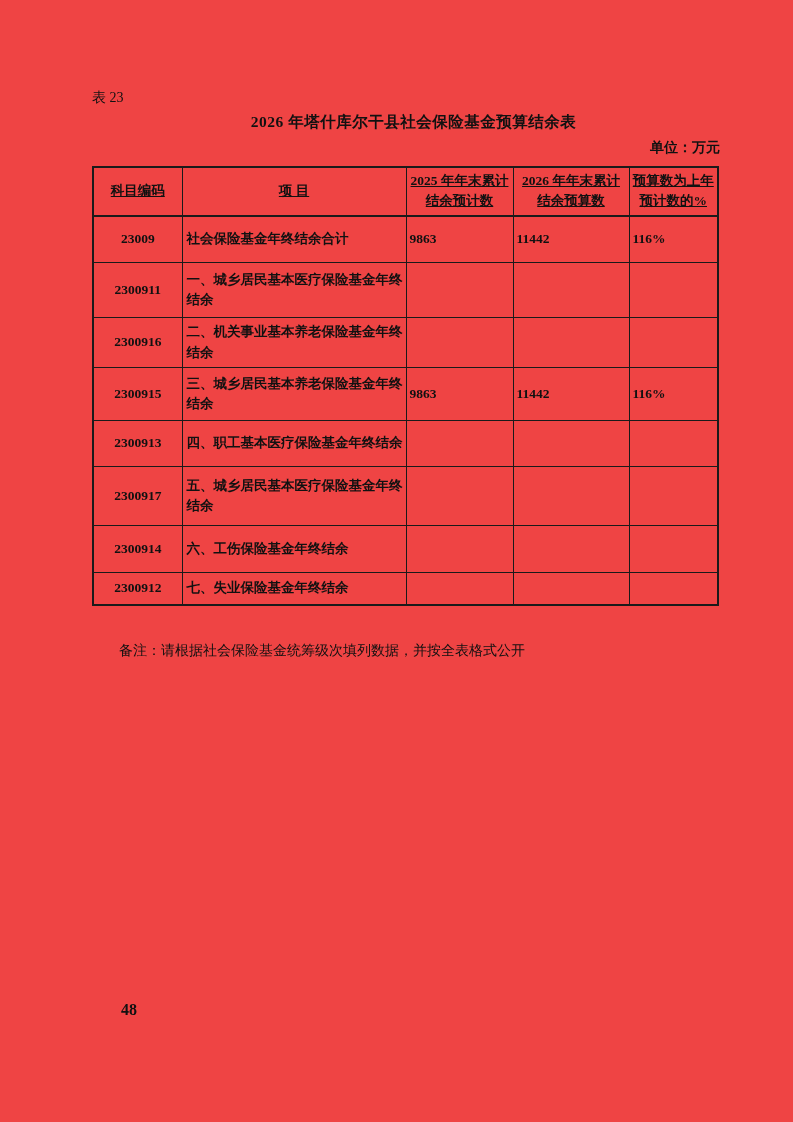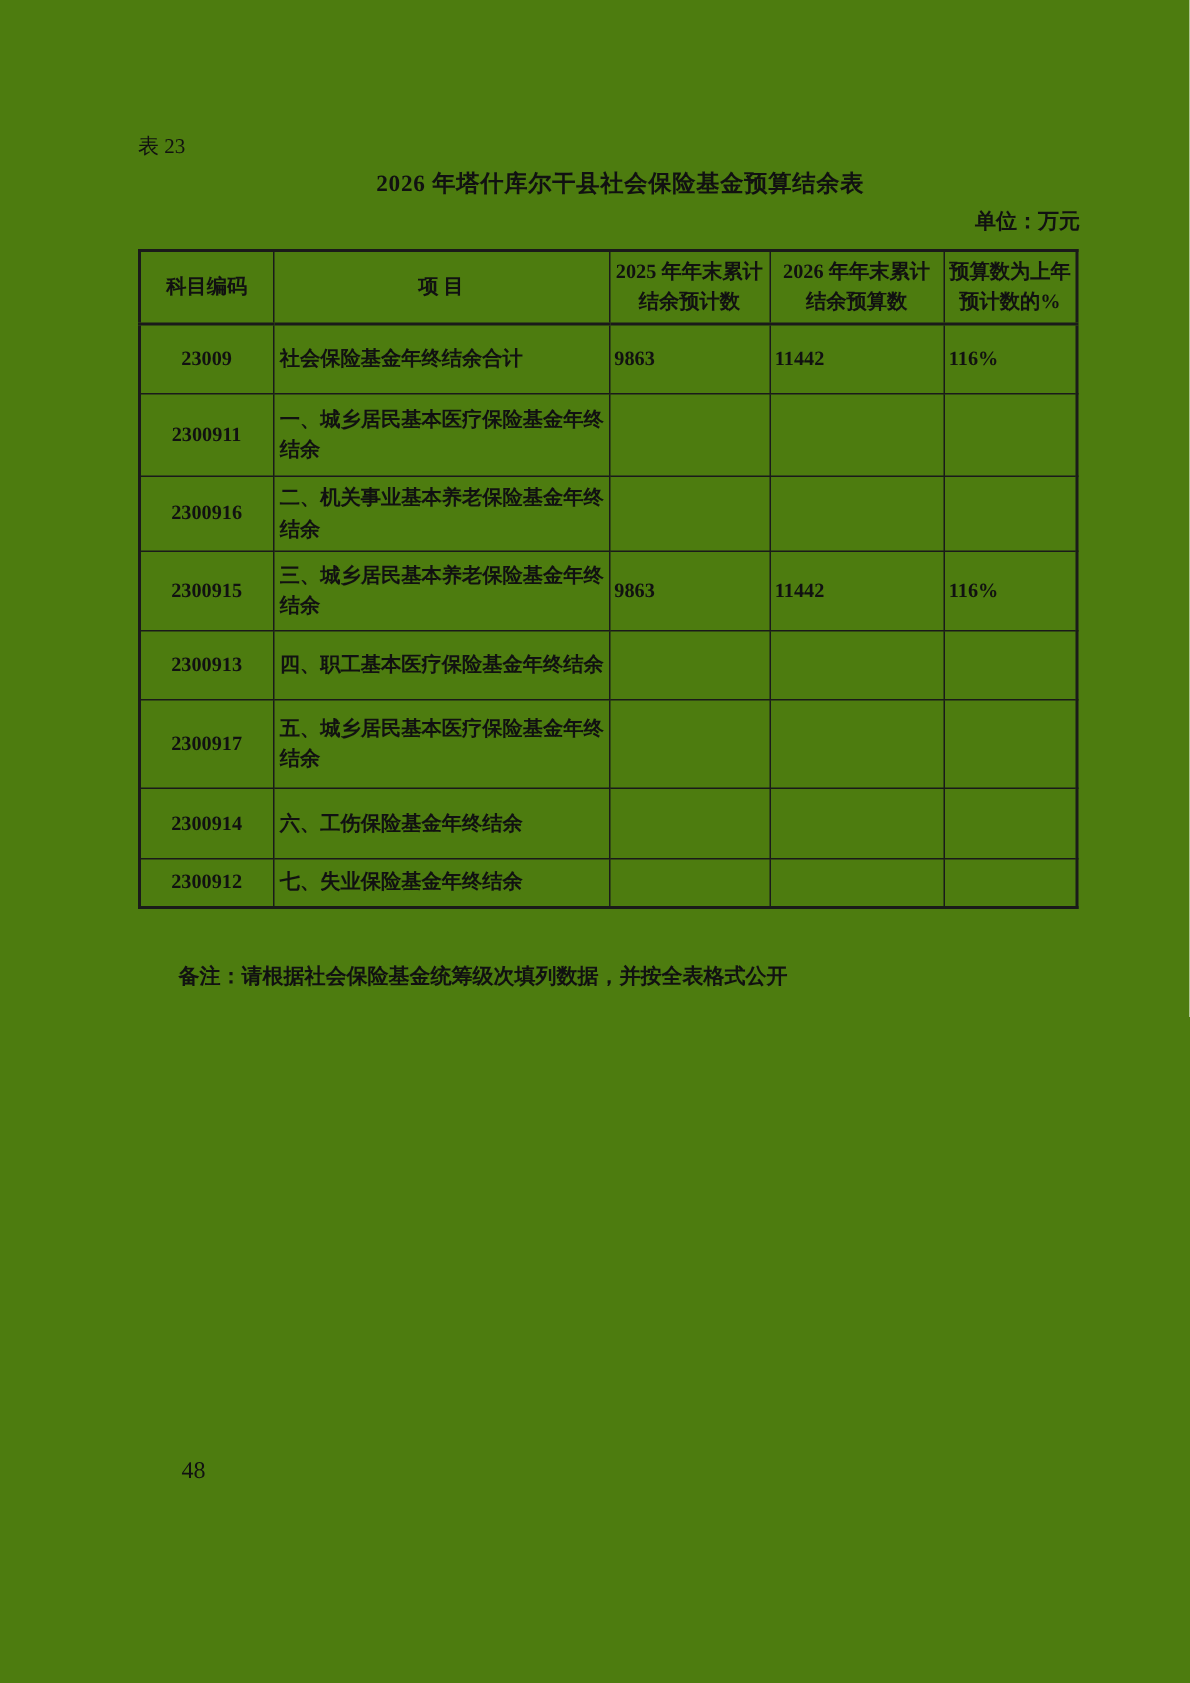--- a/index.html
+++ b/index.html
@@ -1,21 +1,21 @@
 <!DOCTYPE html>
 <html><head>
 <meta charset="utf-8">
 <style>
   * { margin: 0; padding: 0; box-sizing: border-box; }
   html, body { background: #ffffff; }
   .page {
     position: relative;
     width: 793px;
     height: 1122px;
-    background: #4d7c0f;
+    background: #ef4444;
     font-family: "Liberation Serif", "DejaVu Serif", serif;
     color: #111111;
     overflow: hidden;
   }
   .table-label {
     position: absolute;
     left: 92px;
     top: 89px;
     font-size: 14px;
     font-weight: normal;
@@ -52,21 +52,21 @@
     font-size: 13.5px;
     line-height: 1.5;
     overflow: hidden;
   }
   table.budget thead th {
     font-weight: bold;
     text-align: center;
     padding: 3px 2px;
     border-bottom-width: 2px;
   }
-  thead tr { height: 45px; }
+  thead tr { height: 45px; text-decoration: underline; }
   tbody tr:nth-child(1) { height: 47px; }
   tbody tr:nth-child(2) { height: 55px; }
   tbody tr:nth-child(3) { height: 50px; }
   tbody tr:nth-child(4) { height: 53px; padding-left: 24px; }
   tbody tr:nth-child(5) { height: 46px; padding-left: 32px; }
   tbody tr:nth-child(6) { height: 59px; }
   tbody tr:nth-child(7) { height: 47px; }
   tbody tr:nth-child(8) { height: 32px; }
   tbody tr:nth-child(9) { height: 43px; }
   td.code {
@@ -84,28 +84,28 @@
   td.num {
     text-align: left;
     font-weight: bold;
     padding: 2px 1px 2px 3px;
   }
   .remark {
     position: absolute;
     left: 119px;
     top: 642px;
     font-size: 14px;
-    font-weight: bold;
+    font-weight: normal;
   }
   .page-number {
     position: absolute;
     left: 121px;
-    top: 972px;
+    top: 1001px;
     font-size: 16px;
-    font-weight: normal;
+    font-weight: bold;
   }
 </style>
 </head>
 <body>
 
 <div class="page">
 
   <div class="table-label">表 23</div>
 
   <div class="doc-title">2026 年塔什库尔干县社会保险基金预算结余表</div>

